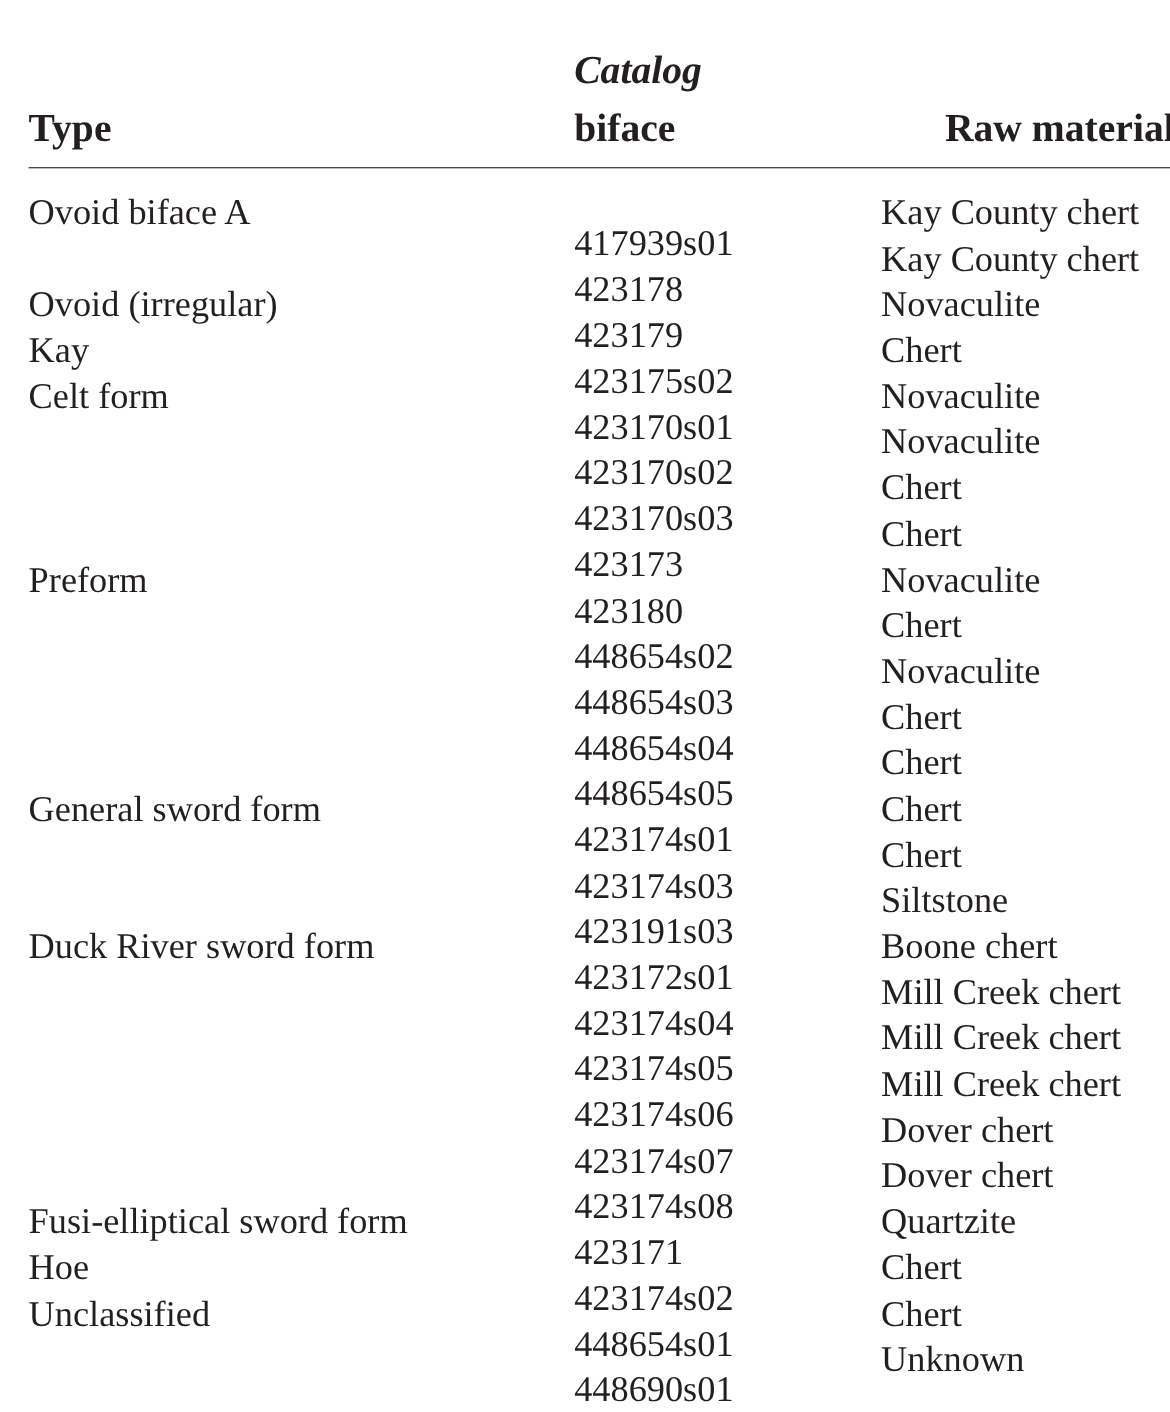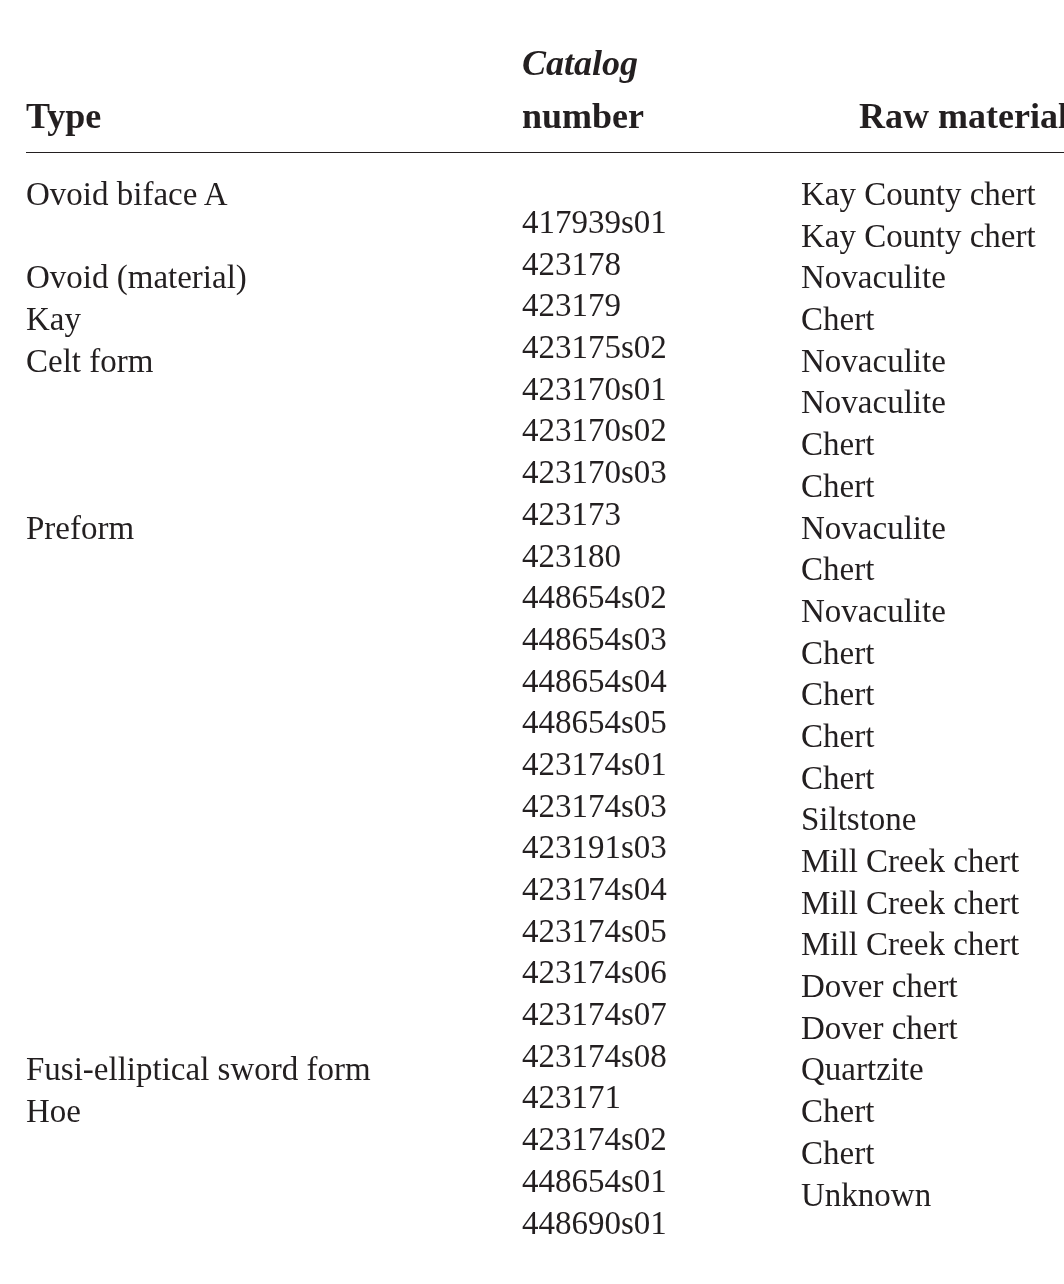--- a/index.html
+++ b/index.html
@@ -21,36 +21,36 @@
   .c-type { left: 26px; }
   .c-cat { left: 522px; margin-top: 28px; }
   .c-raw { left: 801px; }
 </style>
 </head>
 <body>
 
 <div class="table">
   <div class="hdr hdr-type">Type</div>
   <div class="hdr hdr-cat1">Catalog</div>
-  <div class="hdr hdr-cat2">number</div>
+  <div class="hdr hdr-cat2">biface</div>
   <div class="hdr hdr-raw">Raw material</div>
   <div class="rule"></div>
   <div class="rows" id="rows">
       <div class="row">
         <span class="cell c-type">Ovoid biface A</span>
         <span class="cell c-cat">417939s01</span>
         <span class="cell c-raw">Kay County chert</span>
       </div>
       <div class="row">
         <span class="cell c-type"></span>
         <span class="cell c-cat">423178</span>
         <span class="cell c-raw">Kay County chert</span>
       </div>
       <div class="row">
-        <span class="cell c-type">Ovoid (material)</span>
+        <span class="cell c-type">Ovoid (irregular)</span>
         <span class="cell c-cat">423179</span>
         <span class="cell c-raw">Novaculite</span>
       </div>
       <div class="row">
         <span class="cell c-type">Kay</span>
         <span class="cell c-cat">423175s02</span>
         <span class="cell c-raw">Chert</span>
       </div>
       <div class="row">
         <span class="cell c-type">Celt form</span>
@@ -91,32 +91,38 @@
         <span class="cell c-type"></span>
         <span class="cell c-cat">448654s04</span>
         <span class="cell c-raw">Chert</span>
       </div>
       <div class="row">
         <span class="cell c-type"></span>
         <span class="cell c-cat">448654s05</span>
         <span class="cell c-raw">Chert</span>
       </div>
       <div class="row">
+        <span class="cell c-type">General sword form</span>
         <span class="cell c-cat">423174s01</span>
         <span class="cell c-raw">Chert</span>
       </div>
       <div class="row">
         <span class="cell c-type"></span>
         <span class="cell c-cat">423174s03</span>
         <span class="cell c-raw">Chert</span>
       </div>
       <div class="row">
         <span class="cell c-type"></span>
         <span class="cell c-cat">423191s03</span>
         <span class="cell c-raw">Siltstone</span>
+      </div>
+      <div class="row">
+        <span class="cell c-type">Duck River sword form</span>
+        <span class="cell c-cat">423172s01</span>
+        <span class="cell c-raw">Boone chert</span>
       </div>
       <div class="row">
         <span class="cell c-type"></span>
         <span class="cell c-cat">423174s04</span>
         <span class="cell c-raw">Mill Creek chert</span>
       </div>
       <div class="row">
         <span class="cell c-type"></span>
         <span class="cell c-cat">423174s05</span>
         <span class="cell c-raw">Mill Creek chert</span>
@@ -140,20 +146,21 @@
         <span class="cell c-type">Fusi-elliptical sword form</span>
         <span class="cell c-cat">423171</span>
         <span class="cell c-raw">Quartzite</span>
       </div>
       <div class="row">
         <span class="cell c-type">Hoe</span>
         <span class="cell c-cat">423174s02</span>
         <span class="cell c-raw">Chert</span>
       </div>
       <div class="row">
+        <span class="cell c-type">Unclassified</span>
         <span class="cell c-cat">448654s01</span>
         <span class="cell c-raw">Chert</span>
       </div>
       <div class="row">
         <span class="cell c-type"></span>
         <span class="cell c-cat">448690s01</span>
         <span class="cell c-raw">Unknown</span>
       </div>
     </div>
 </div>

